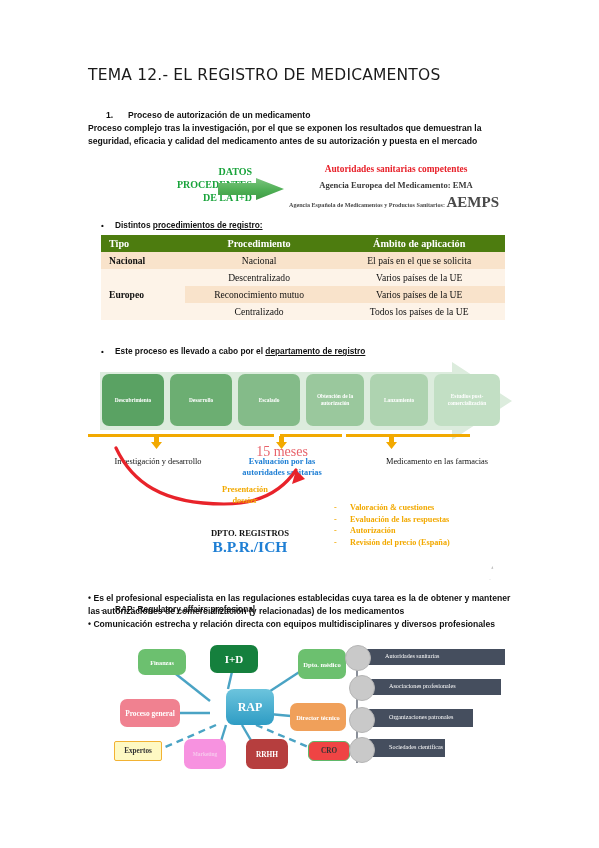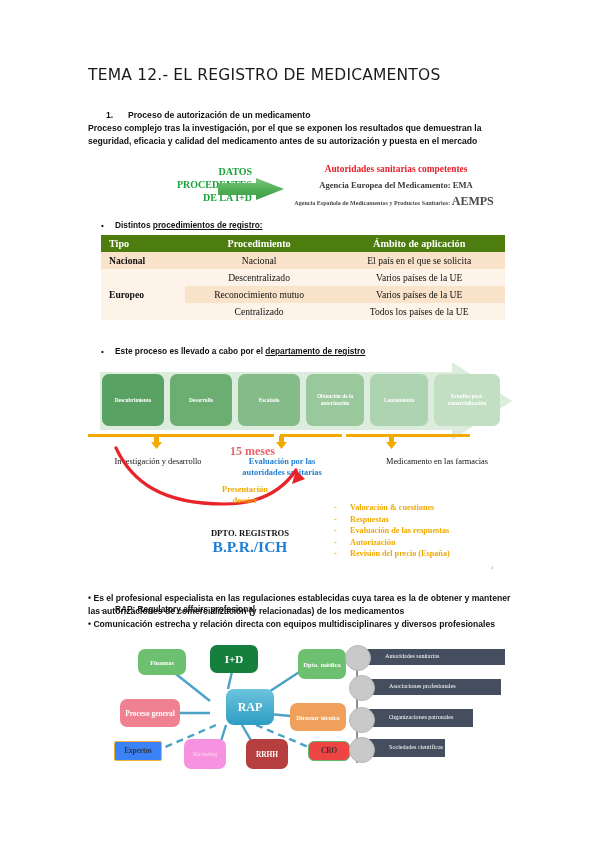--- a/index.html
+++ b/index.html
@@ -50,21 +50,21 @@
     font-family:"Liberation Serif", serif;font-weight:bold;font-size:9.4px;color:#e8212a;
   }
   .auth-l1{
     position:absolute;left:192px;top:16px;width:232px;text-align:center;
     font-family:"Liberation Serif", serif;font-weight:bold;font-size:8.6px;color:#3a3a3a;
   }
   .auth-l2{
     position:absolute;left:184px;top:30px;width:244px;text-align:center;
     font-family:"Liberation Serif", serif;font-weight:bold;font-size:6.1px;color:#4a4a4a;
   }
-  .auth-l2 .big{font-size:12px;}
+  .auth-l2 .big{font-size:15px;}
 
   
   #reg-table{
     position:absolute;left:101px;top:235px;width:404px;
     border-collapse:collapse;
     font-family:"Liberation Serif", serif;
   }
   #reg-table th{
     background:#4d7c0f;color:#ffffff;font-weight:bold;font-size:10.2px;
     padding:3px 4px;text-align:center;border:0;
@@ -89,22 +89,22 @@
   }
   .tl-bar{position:absolute;height:2.6px;background:#f2a900;}
   .tl-darrow{position:absolute;width:11px;height:13px;}
 
   .tl-cap{
     position:absolute;text-align:center;
     font-family:"Liberation Serif", serif;font-size:8.4px;color:#111;line-height:11px;
   }
   .tl-cap.blue{color:#1f7fd4;font-weight:bold;}
   .tl-15{
-    position:absolute;font-family:"Liberation Serif", serif;
-    font-weight:bold;font-size:12px;color:#e8636b;
+    position:absolute;text-align:center;font-family:"Liberation Serif", serif;
+    font-weight:normal;font-size:14px;color:#e8636b;
   }
   .red-curve{position:absolute;left:18px;top:82px;width:220px;height:72px;}
   .pres{
     position:absolute;left:114px;top:122px;width:86px;text-align:center;
     font-family:"Liberation Serif", serif;font-weight:bold;font-size:8.4px;
     color:#f2a900;line-height:11px;
   }
   .dpto{
     position:absolute;left:96px;top:166px;width:132px;text-align:center;
     font-family:"Liberation Serif", serif;font-weight:bold;font-size:8.6px;color:#111;
@@ -264,21 +264,20 @@
       <path d="M190,26 L186,40 L199,35 Z" fill="#e8232a"></path>
     </svg>
 
     <div class="pres">Presentación<br>dossier</div>
 
     <div class="dpto">DPTO. REGISTROS</div>
     <div class="bpr">B.P.R./ICH</div>
 
     <div class="steps">
       <div><span class="d">-</span><span>Valoración &amp; cuestiones</span></div>
-      <div><span class="d">-</span><span>Respuestas</span></div>
       <div><span class="d">-</span><span>Evaluación de las respuestas</span></div>
       <div><span class="d">-</span><span>Autorización</span></div>
       <div><span class="d">-</span><span>Revisión del precio (España)</span></div>
     </div>
   </div>
 
   <div class="smallmark">⁴</div>
 
   <div class="bullet-line" style="left:101px;top:604px;">
     <span class="dot">-</span><span>RAP: Regulatory affairs profesional</span>
@@ -310,21 +309,21 @@
     <div class="rnode" style="left:28px;top:8px;width:48px;height:26px;background:#6cc06f;color:#fff;font-size:6.2px;">Finanzas</div>
 
     <div class="rnode" style="left:100px;top:4px;width:48px;height:28px;background:#15803d;color:#fff;font-size:11px;">I+D</div>
 
     <div class="rnode" style="left:188px;top:8px;width:48px;height:30px;background:#6cc06f;color:#fff;font-size:6.6px;">Dpto. médico</div>
 
     <div class="rnode" style="left:10px;top:58px;width:60px;height:28px;background:#f08190;color:#fff;font-size:7.4px;">Proceso general</div>
 
     <div class="rnode" style="left:180px;top:62px;width:56px;height:28px;background:#f0a05a;color:#fff;font-size:6.4px;">Director técnico</div>
 
-    <div class="rnode" style="left:4px;top:100px;width:48px;height:20px;background:#3b82f6;border:1.6px solid #f2b233;color:#333;font-size:7.2px;border-radius:2px;">Expertos</div>
+    <div class="rnode" style="left:4px;top:100px;width:48px;height:20px;background:#fef9c3;border:1.6px solid #f2b233;color:#333;font-size:7.2px;border-radius:2px;">Expertos</div>
 
     <div class="rnode" style="left:74px;top:98px;width:42px;height:30px;background:#f792e0;color:#f7c8ec;font-size:5.4px;">Marketing</div>
 
     <div class="rnode" style="left:136px;top:98px;width:42px;height:30px;background:#b63e3e;color:#fff;font-size:7.4px;">RRHH</div>
 
     <div class="rnode" style="left:198px;top:100px;width:42px;height:20px;background:#ef4444;border:1.6px solid #5fb86a;color:#333;font-size:7.2px;border-radius:6px;">CRO</div>
 
     <div class="rnode" id="rap-center">RAP</div>
   </div>
 

